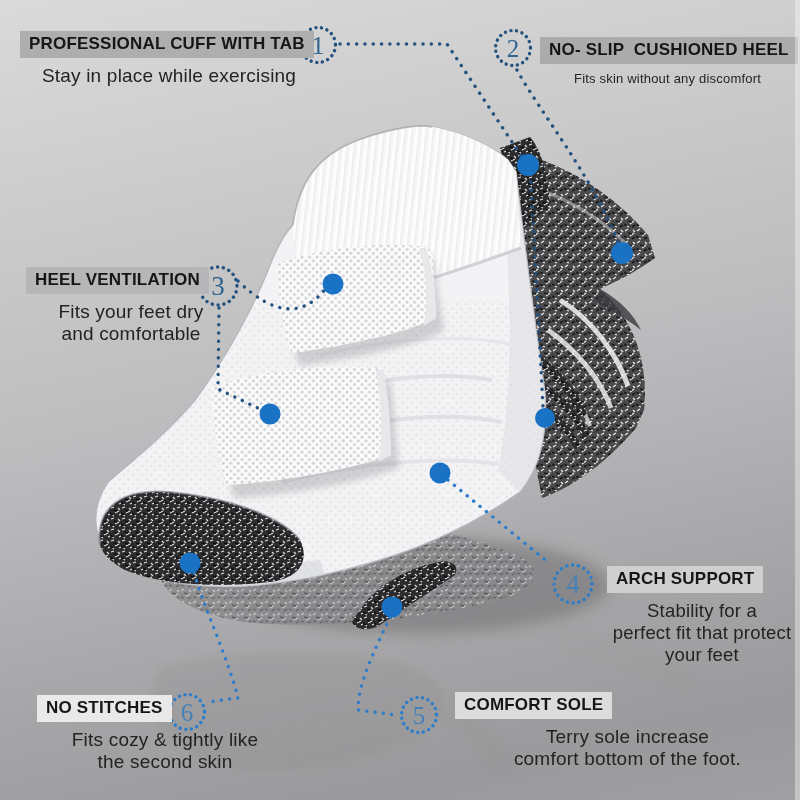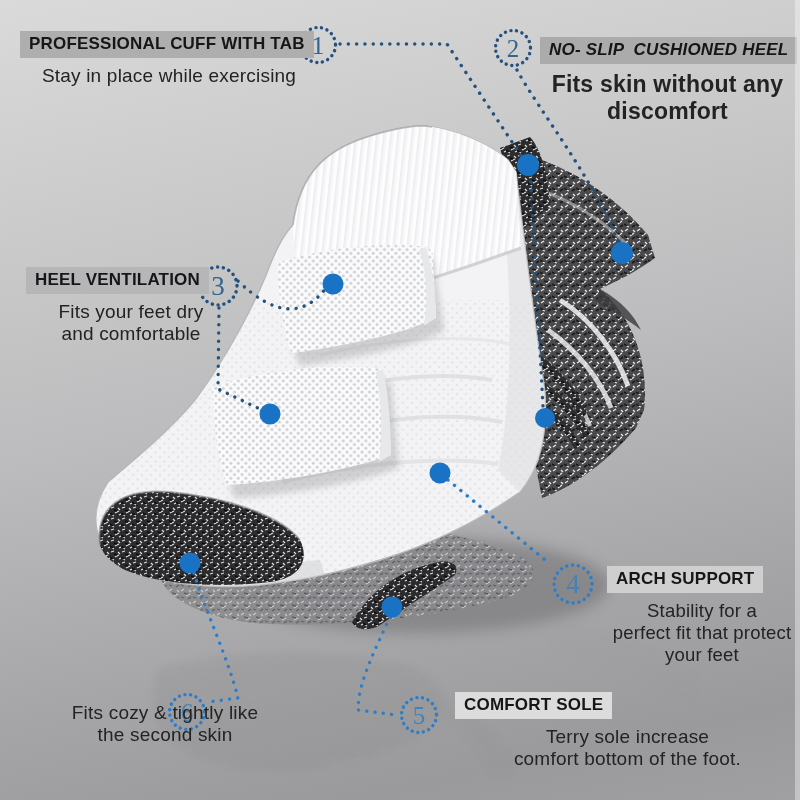--- a/index.html
+++ b/index.html
@@ -202,22 +202,22 @@
       </svg>
     <span class="num" style="color: rgb(69, 129, 184);">6</span>
   </div>
 
   <div class="callout" style="left:14px;top:31px;width:310px;">
     <span class="bar" style="margin-left: 6px; background-color: rgb(174, 174, 174);">PROFESSIONAL CUFF WITH TAB</span>
     <div class="desc">Stay in place while exercising</div>
   </div>
 
   <div class="callout" style="left:540px;top:37px;width:255px;">
-    <span class="bar" style="background-color: rgb(171, 171, 171); font-style: italic;">NO- SLIP  CUSHIONED HEEL</span>
-    <div class="desc" style="font-size:23px;font-weight:bold;">Fits skin without any discomfort</div>
+    <span class="bar" style="background-color: rgb(171, 171, 171);">NO- SLIP  CUSHIONED HEEL</span>
+    <div class="desc" style="font-size:13px;">Fits skin without any discomfort</div>
   </div>
 
   <div class="callout" style="left:16px;top:267px;width:230px;">
     <span class="bar" style="margin-left: 10px; background-color: rgb(182, 182, 184);">HEEL VENTILATION</span>
     <div class="desc">Fits your feet dry
 and comfortable</div>
   </div>
 
   <div class="callout" style="left:455px;top:692px;width:345px;">
     <span class="bar" style="background-color: rgb(220, 220, 220);">COMFORT SOLE</span>
@@ -226,18 +226,19 @@
   </div>
 
   <div class="callout" style="left:607px;top:566px;width:190px;">
     <span class="bar" style="background-color: rgb(207, 207, 207);">ARCH SUPPORT</span>
     <div class="desc" style="font-size:18.5px;">Stability for a
 perfect fit that protect
 your feet</div>
   </div>
 
   <div class="callout" style="left:30px;top:695px;width:270px;">
+    <span class="bar" style="margin-left: 7px; background-color: rgb(233, 233, 233);">NO STITCHES</span>
     <div class="desc">Fits cozy &amp; tightly like
 the second skin</div>
   </div>
 
   <div id="edge-glow"></div>
 </div>
 
 </body></html>

